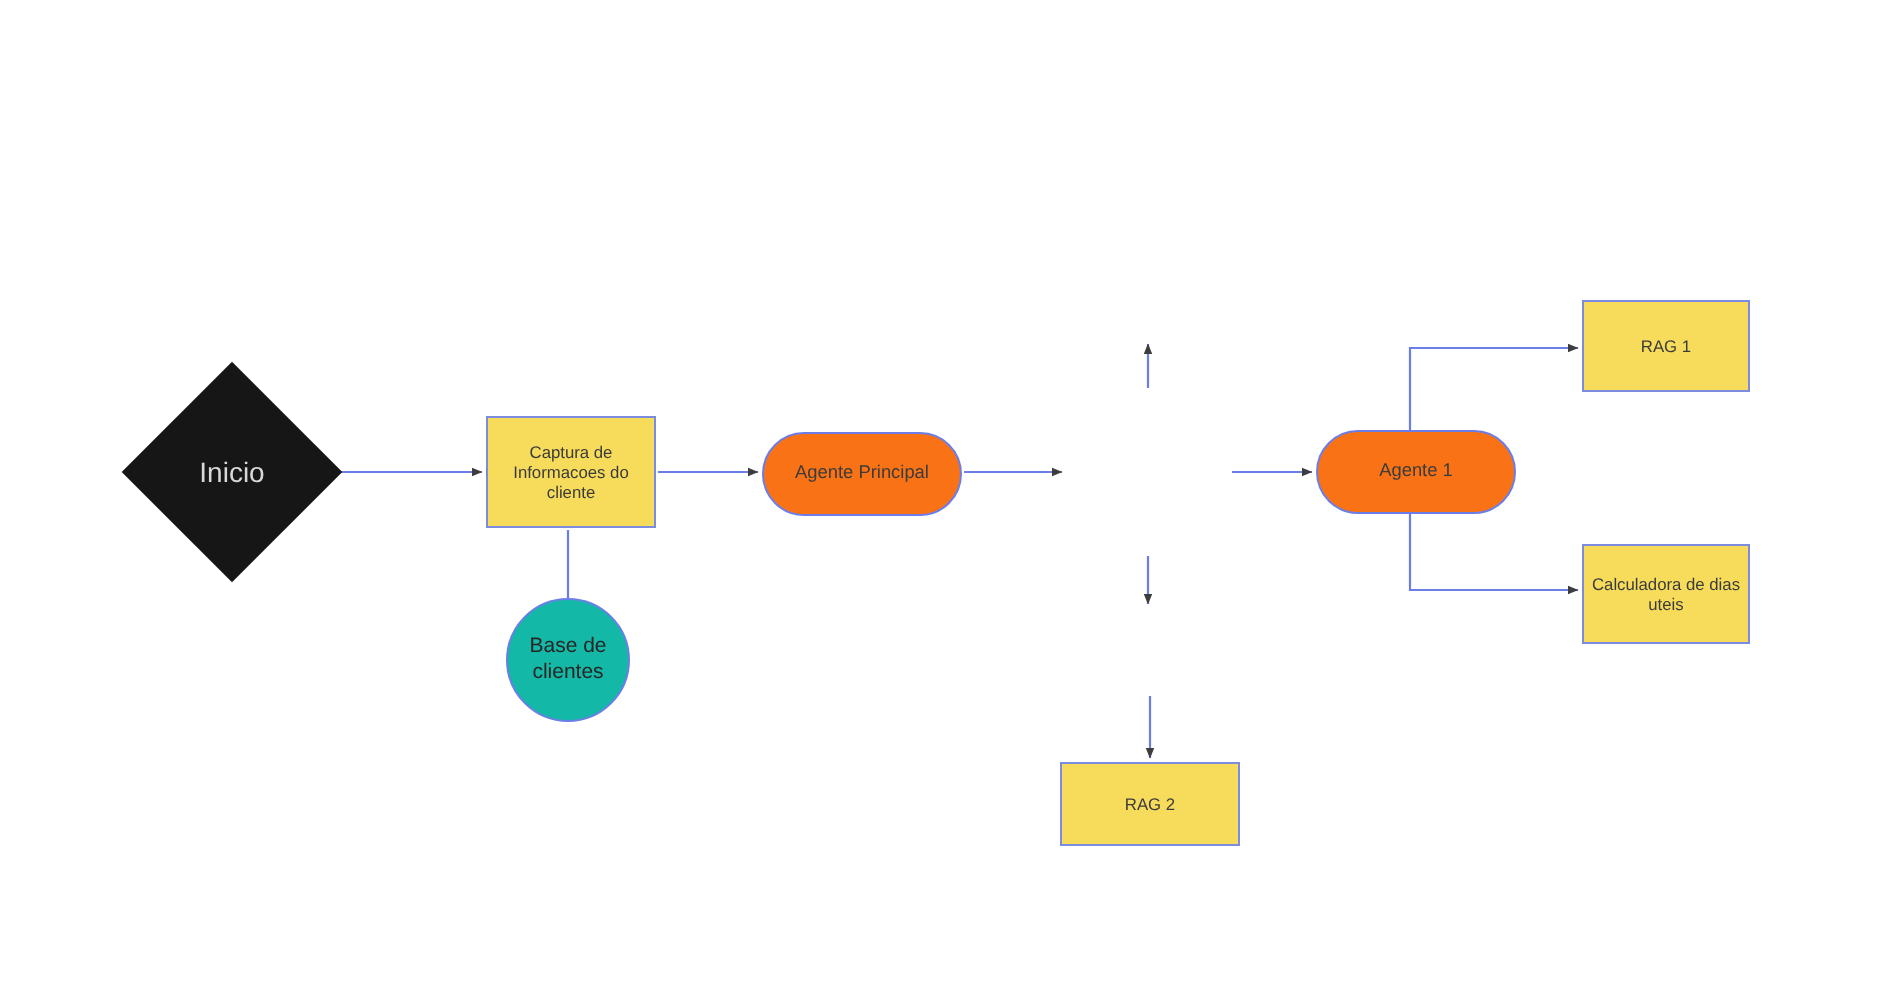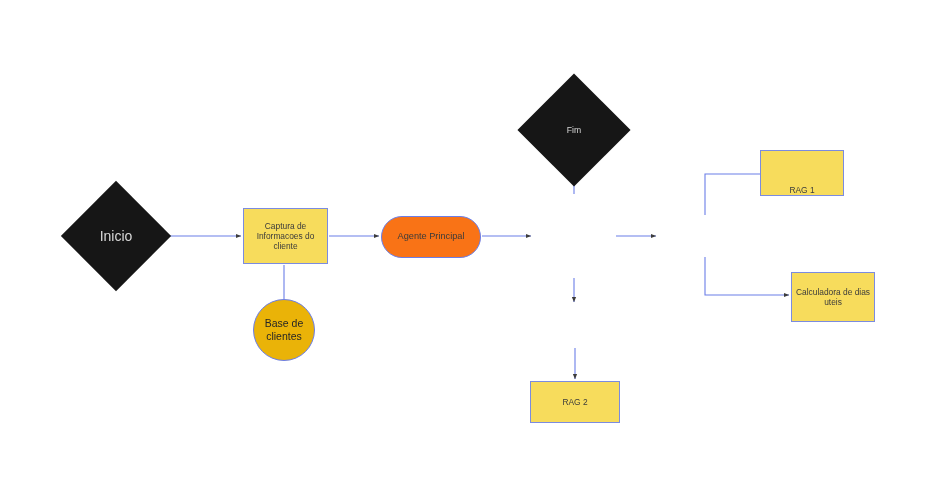--- a/index.html
+++ b/index.html
@@ -82,21 +82,21 @@
   
   .pill-agent {
     background: #f97316;
     border: 1.4px solid #6B7EE8;
     font-size: 9.2px;
     color: #3b3b3b;
   }
 
   
   .circle-store {
-    background: #eab308;
+    background: #14b8a6;
     border: 1.5px solid #6B7EE8;
     border-radius: 50%;
     font-size: 10.5px;
     color: #262626;
   }
 </style>
 </head>
 <body>
 
 <div id="canvas">
@@ -134,28 +134,27 @@
 
   <div class="node circle-store" style="left: 253px; top: 299px; width: 62px; height: 62px;">
     <span class="label">Base de
 clientes</span>
   </div>
 
   <div class="node pill-agent" style="left: 381px; top: 216px; width: 100px; height: 42px; border-radius: 21px;">
     <span class="label">Agente Principal</span>
   </div>
 
-  <div class="diamond-wrap" style="left: 534px; top: 90px; width: 80px; height: 80px;">
-    <div class="diamond-shape" style="background: rgb(22, 22, 22);"></div>
-    <div class="diamond-label" style="color: rgb(216, 216, 216); font-size: 8.6px; font-weight: 400;">Fim</div>
+
+
+  <div class="node pill-agent" style="left: 658px; top: 215px; width: 100px; height: 42px; border-radius: 21px;">
+    <span class="label">Agente 1</span>
   </div>
 
-
-
-  <div class="node box-process" style="left: 760px; top: 150px; width: 84px; height: 46px; align-items: flex-end;">
+  <div class="node box-process" style="left: 791px; top: 150px; width: 84px; height: 46px;">
     <span class="label">RAG 1</span>
   </div>
 
   <div class="node box-process" style="left: 791px; top: 272px; width: 84px; height: 50px;">
     <span class="label">Calculadora de dias
 uteis</span>
   </div>
 
 
   <div class="node box-process" style="left: 530px; top: 381px; width: 90px; height: 42px;">

